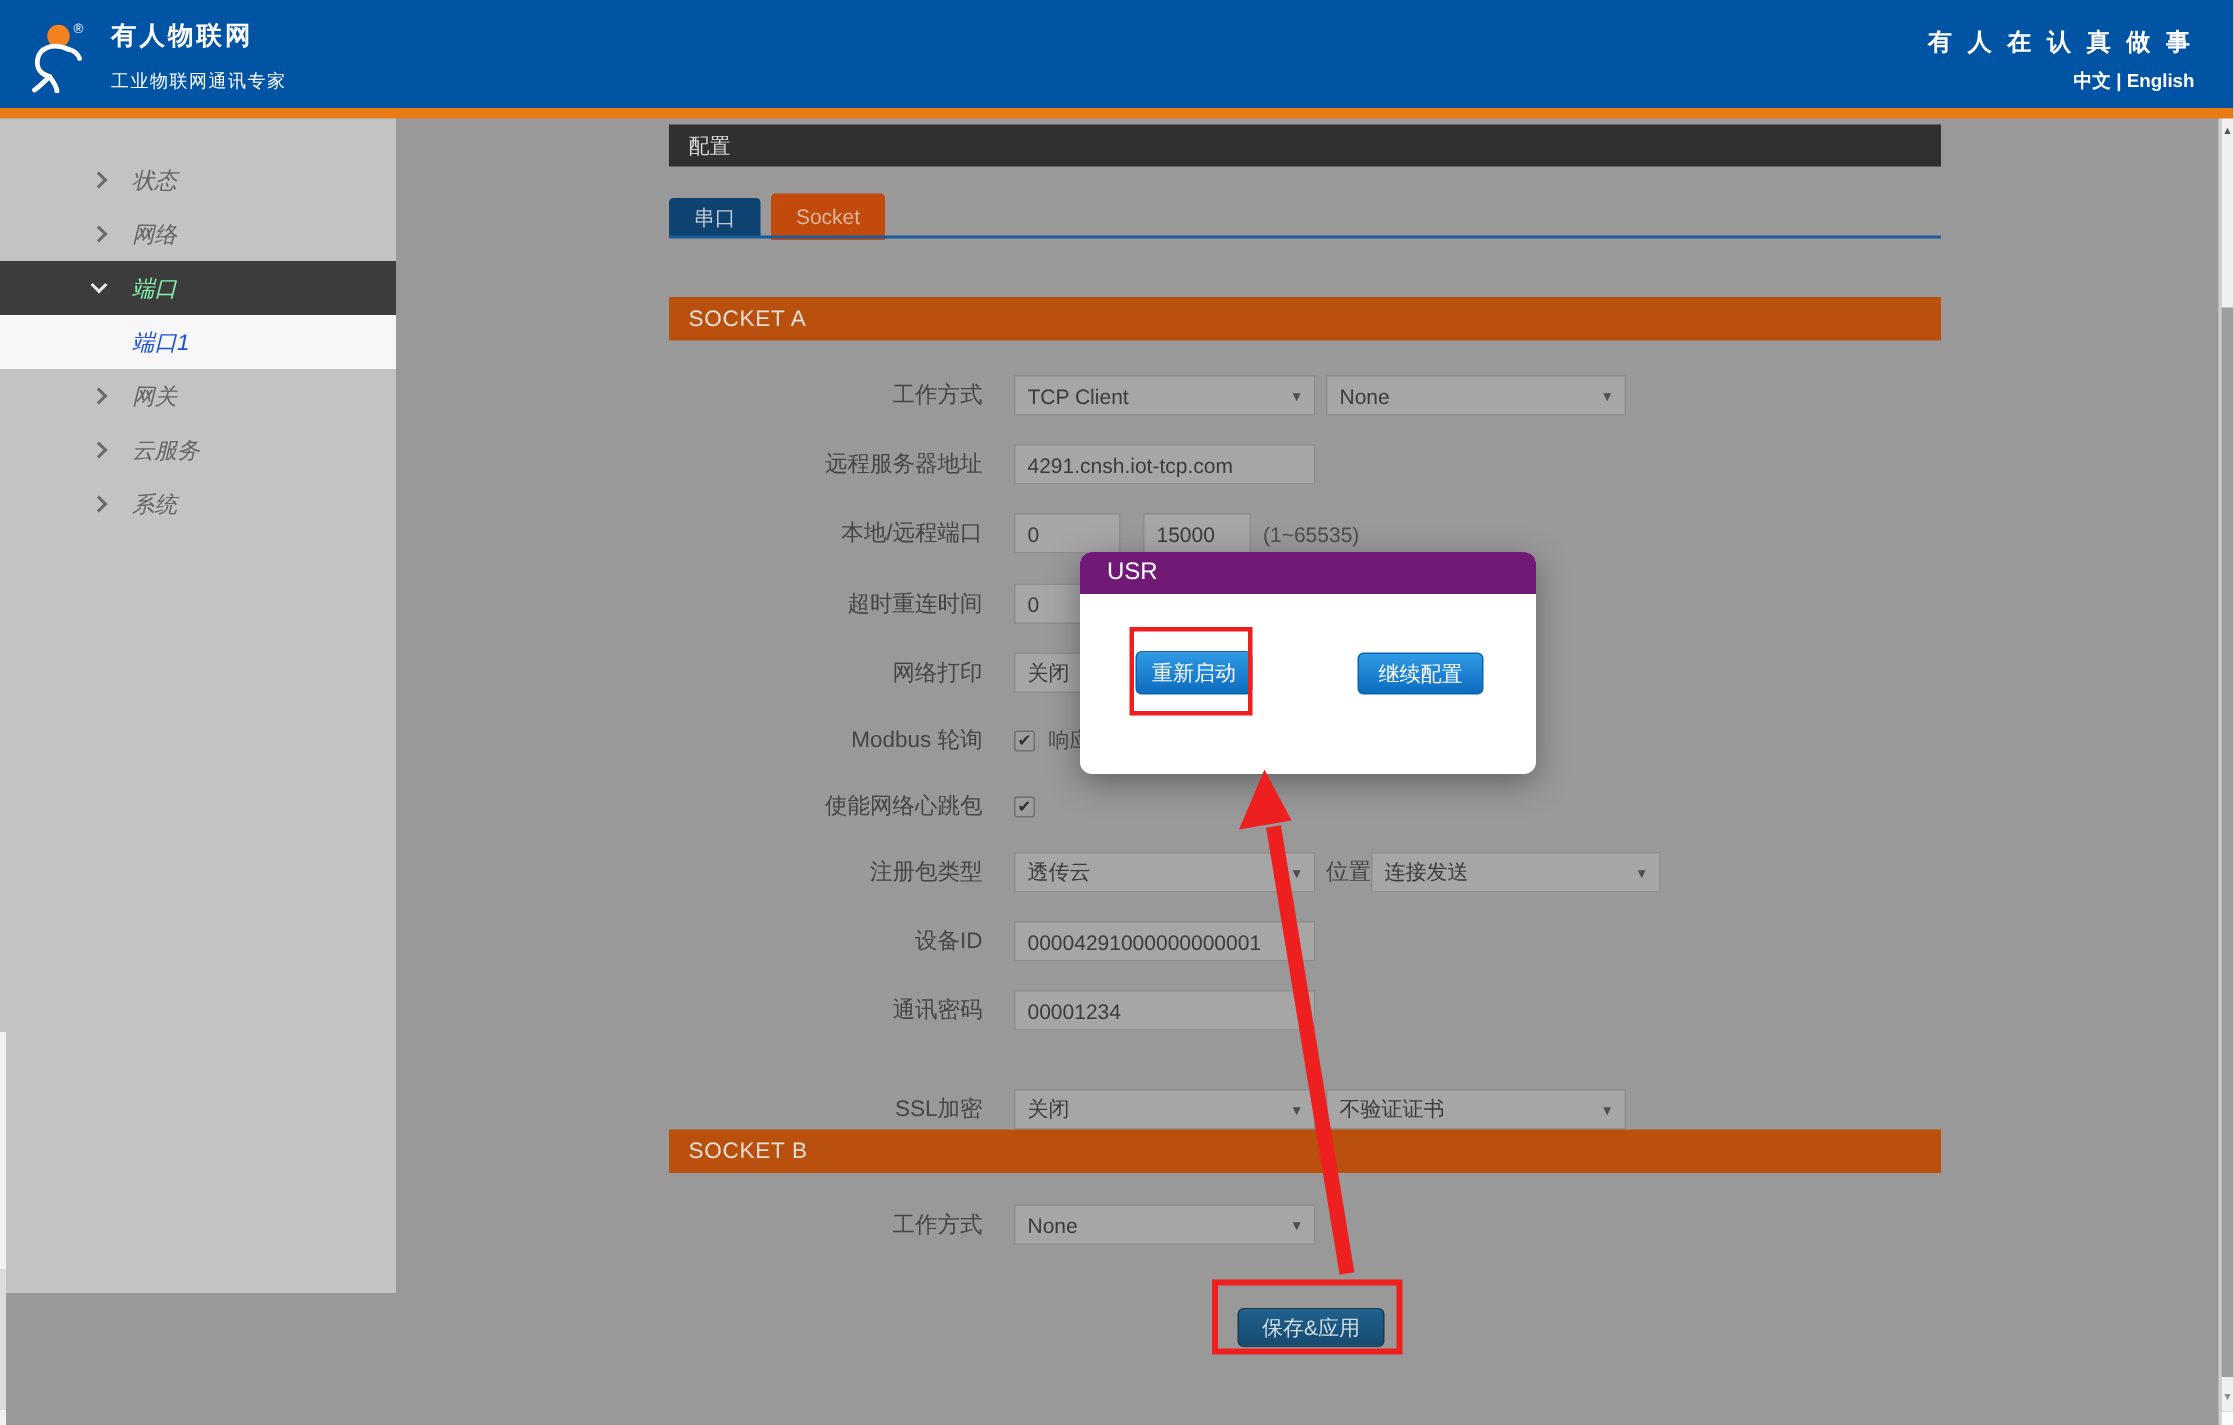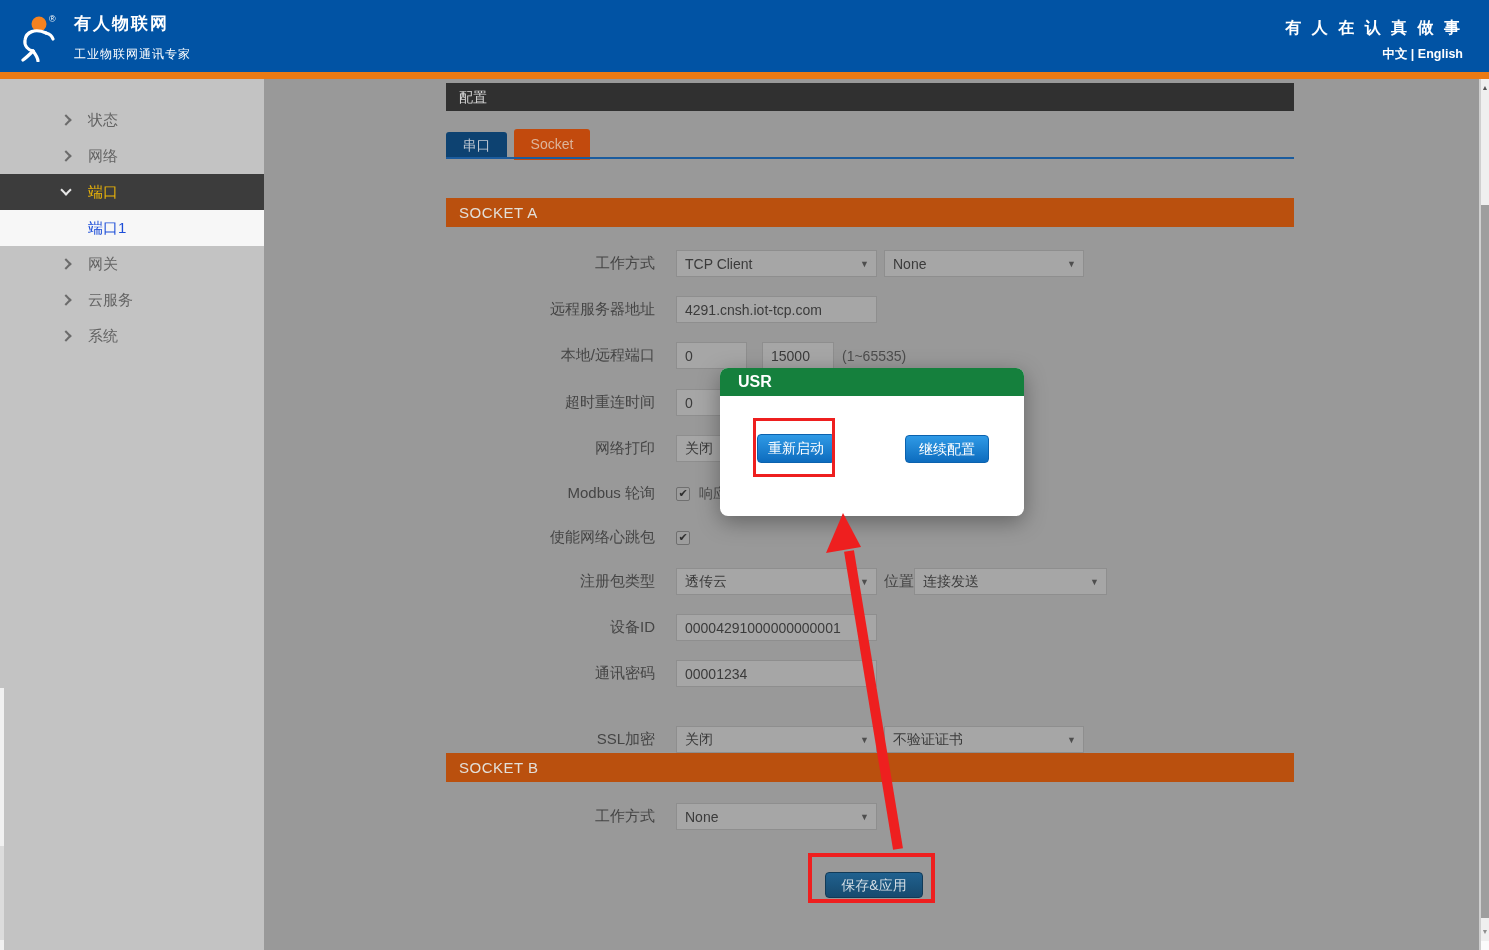--- a/index.html
+++ b/index.html
@@ -14,29 +14,29 @@
   .brand-text{margin-left:10px;color:#fff;}
   .brand-title{font-size:17px;font-weight:bold;letter-spacing:2px;}
   .brand-sub{font-size:12px;margin-top:11px;letter-spacing:1px;}
   .hdr-right{position:absolute;right:26px;top:18px;text-align:right;color:#fff;}
   .slogan{font-size:16px;font-weight:600;letter-spacing:3px;}
   .lang{margin-top:7px;font-size:12.5px;font-weight:600;}
   .lang span{cursor:default;}
   .accent{position:absolute;left:0;top:72px;width:1489px;height:7px;background:#ea7a14;}
 
   
-  .sidebar{position:absolute;left:0;top:79px;width:264px;height:871px;background:#c3c3c3;}
+  .sidebar{position:absolute;left:0;top:79px;width:264px;height:783px;background:#c3c3c3;font-style:italic;}
   .nav{margin-top:23px;}
   .nav-item{height:36px;display:flex;align-items:center;padding-left:62px;
             font-size:15px;color:#646464;cursor:pointer;}
   .nav-item .chev{width:8px;height:8px;border-top:2px solid #6b6b6b;border-right:2px solid #6b6b6b;
             flex:none;margin-right:18px;}
   .chev.right{transform:rotate(45deg);}
   .chev.down{transform:rotate(135deg);margin-top:-4px;}
-  .nav-item.active{background:#3c3c3c;color:#eab308;}
+  .nav-item.active{background:#3c3c3c;color:#86efac;}
   .nav-item.active .chev{border-color:#e8e8e8;}
   .nav-sub{height:36px;display:flex;align-items:center;padding-left:88px;font-size:15px;cursor:pointer;}
   .nav-sub.selected{background:#f7f7f7;color:#1d4ed8;}
   .nav-sub.plain{background:#d3d3d3;color:#686868;}
 
   
   .title-bar{position:absolute;left:446px;top:83px;width:848px;height:28px;background:#303030;
              color:#d8d8d8;font-size:14px;line-height:28px;padding-left:13px;}
   .tab{position:absolute;font-size:14px;text-align:center;cursor:pointer;
        border-radius:3px 3px 0 0;}
@@ -59,22 +59,22 @@
   .cbx{width:14px;height:14px;background:#9d9d9d;border:1px solid #6f6f6f;border-radius:2px;
        display:flex;align-items:center;justify-content:center;font-size:11px;color:#2e2e2e;cursor:pointer;}
   .cbx-text{font-size:14px;color:#4a4a4a;margin-left:9px;}
   .save-btn{position:absolute;left:825px;top:872px;width:98px;height:26px;border:1px solid #113a57;
             border-radius:4px;background:linear-gradient(#20618f,#174a6e);color:#d3dde4;
             font-size:14px;text-align:center;line-height:24px;cursor:pointer;}
 
   
   .modal{position:absolute;left:720px;top:368px;width:304px;height:148px;background:#ffffff;
          border-radius:8px;box-shadow:0 6px 22px rgba(0,0,0,0.35);z-index:40;}
-  .m-head{height:28px;background:#15803d;border-radius:8px 8px 0 0;color:#fff;
-          font-size:16px;font-weight:bold;line-height:28px;padding-left:18px;}
+  .m-head{height:28px;background:#701a75;border-radius:8px 8px 0 0;color:#fff;
+          font-size:16px;font-weight:normal;line-height:28px;padding-left:18px;}
   .m-btn{position:absolute;border:1px solid #0b62ae;border-radius:4px;color:#fff;font-size:14px;
          background:linear-gradient(#2f9ae6,#0d6cbe);text-align:center;cursor:pointer;}
   .m-btn.restart{left:37px;top:66px;width:78px;height:29px;line-height:27px;}
   .m-btn.continue{left:185px;top:67px;width:84px;height:28px;line-height:26px;}
 
   
   .anno-box{position:absolute;border-style:solid;border-color:#ee1f1f;z-index:50;pointer-events:none;}
   .anno-restart{left:753px;top:418px;width:82px;height:59px;border-width:3px;}
   .anno-save{left:808px;top:853px;width:127px;height:50px;border-width:4px;}
   .anno-arrow{position:absolute;left:0;top:0;z-index:50;pointer-events:none;}

